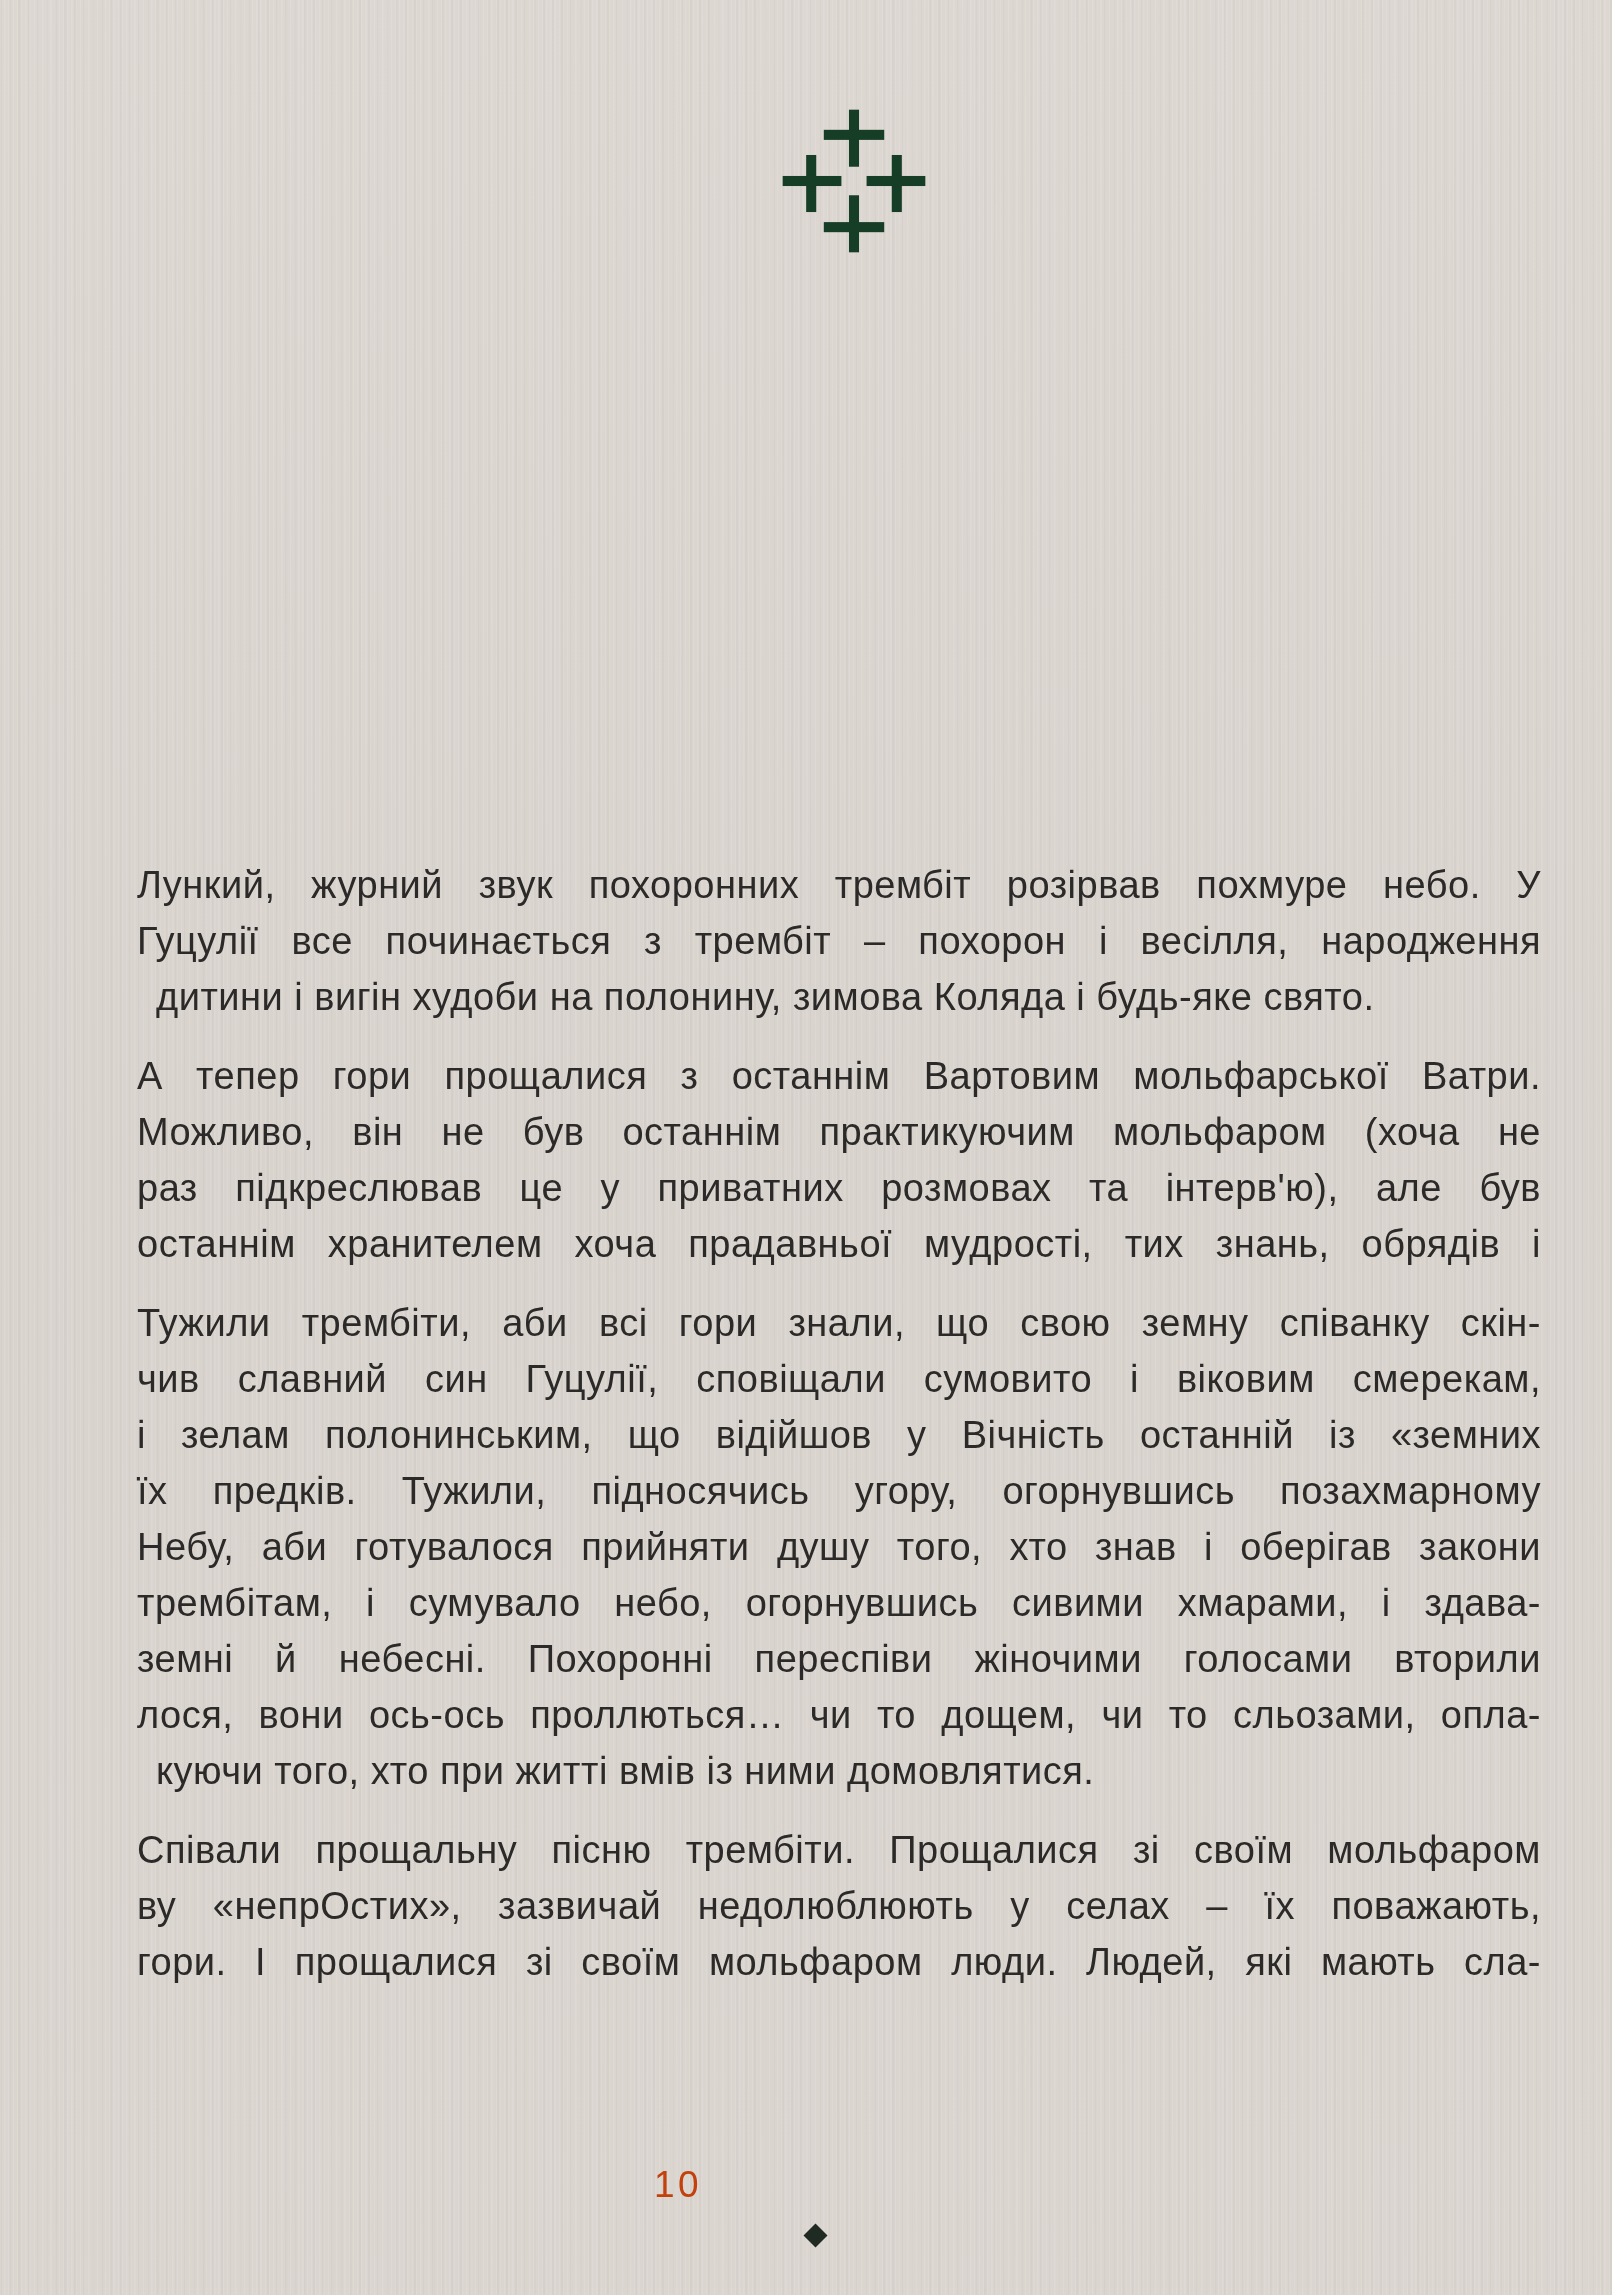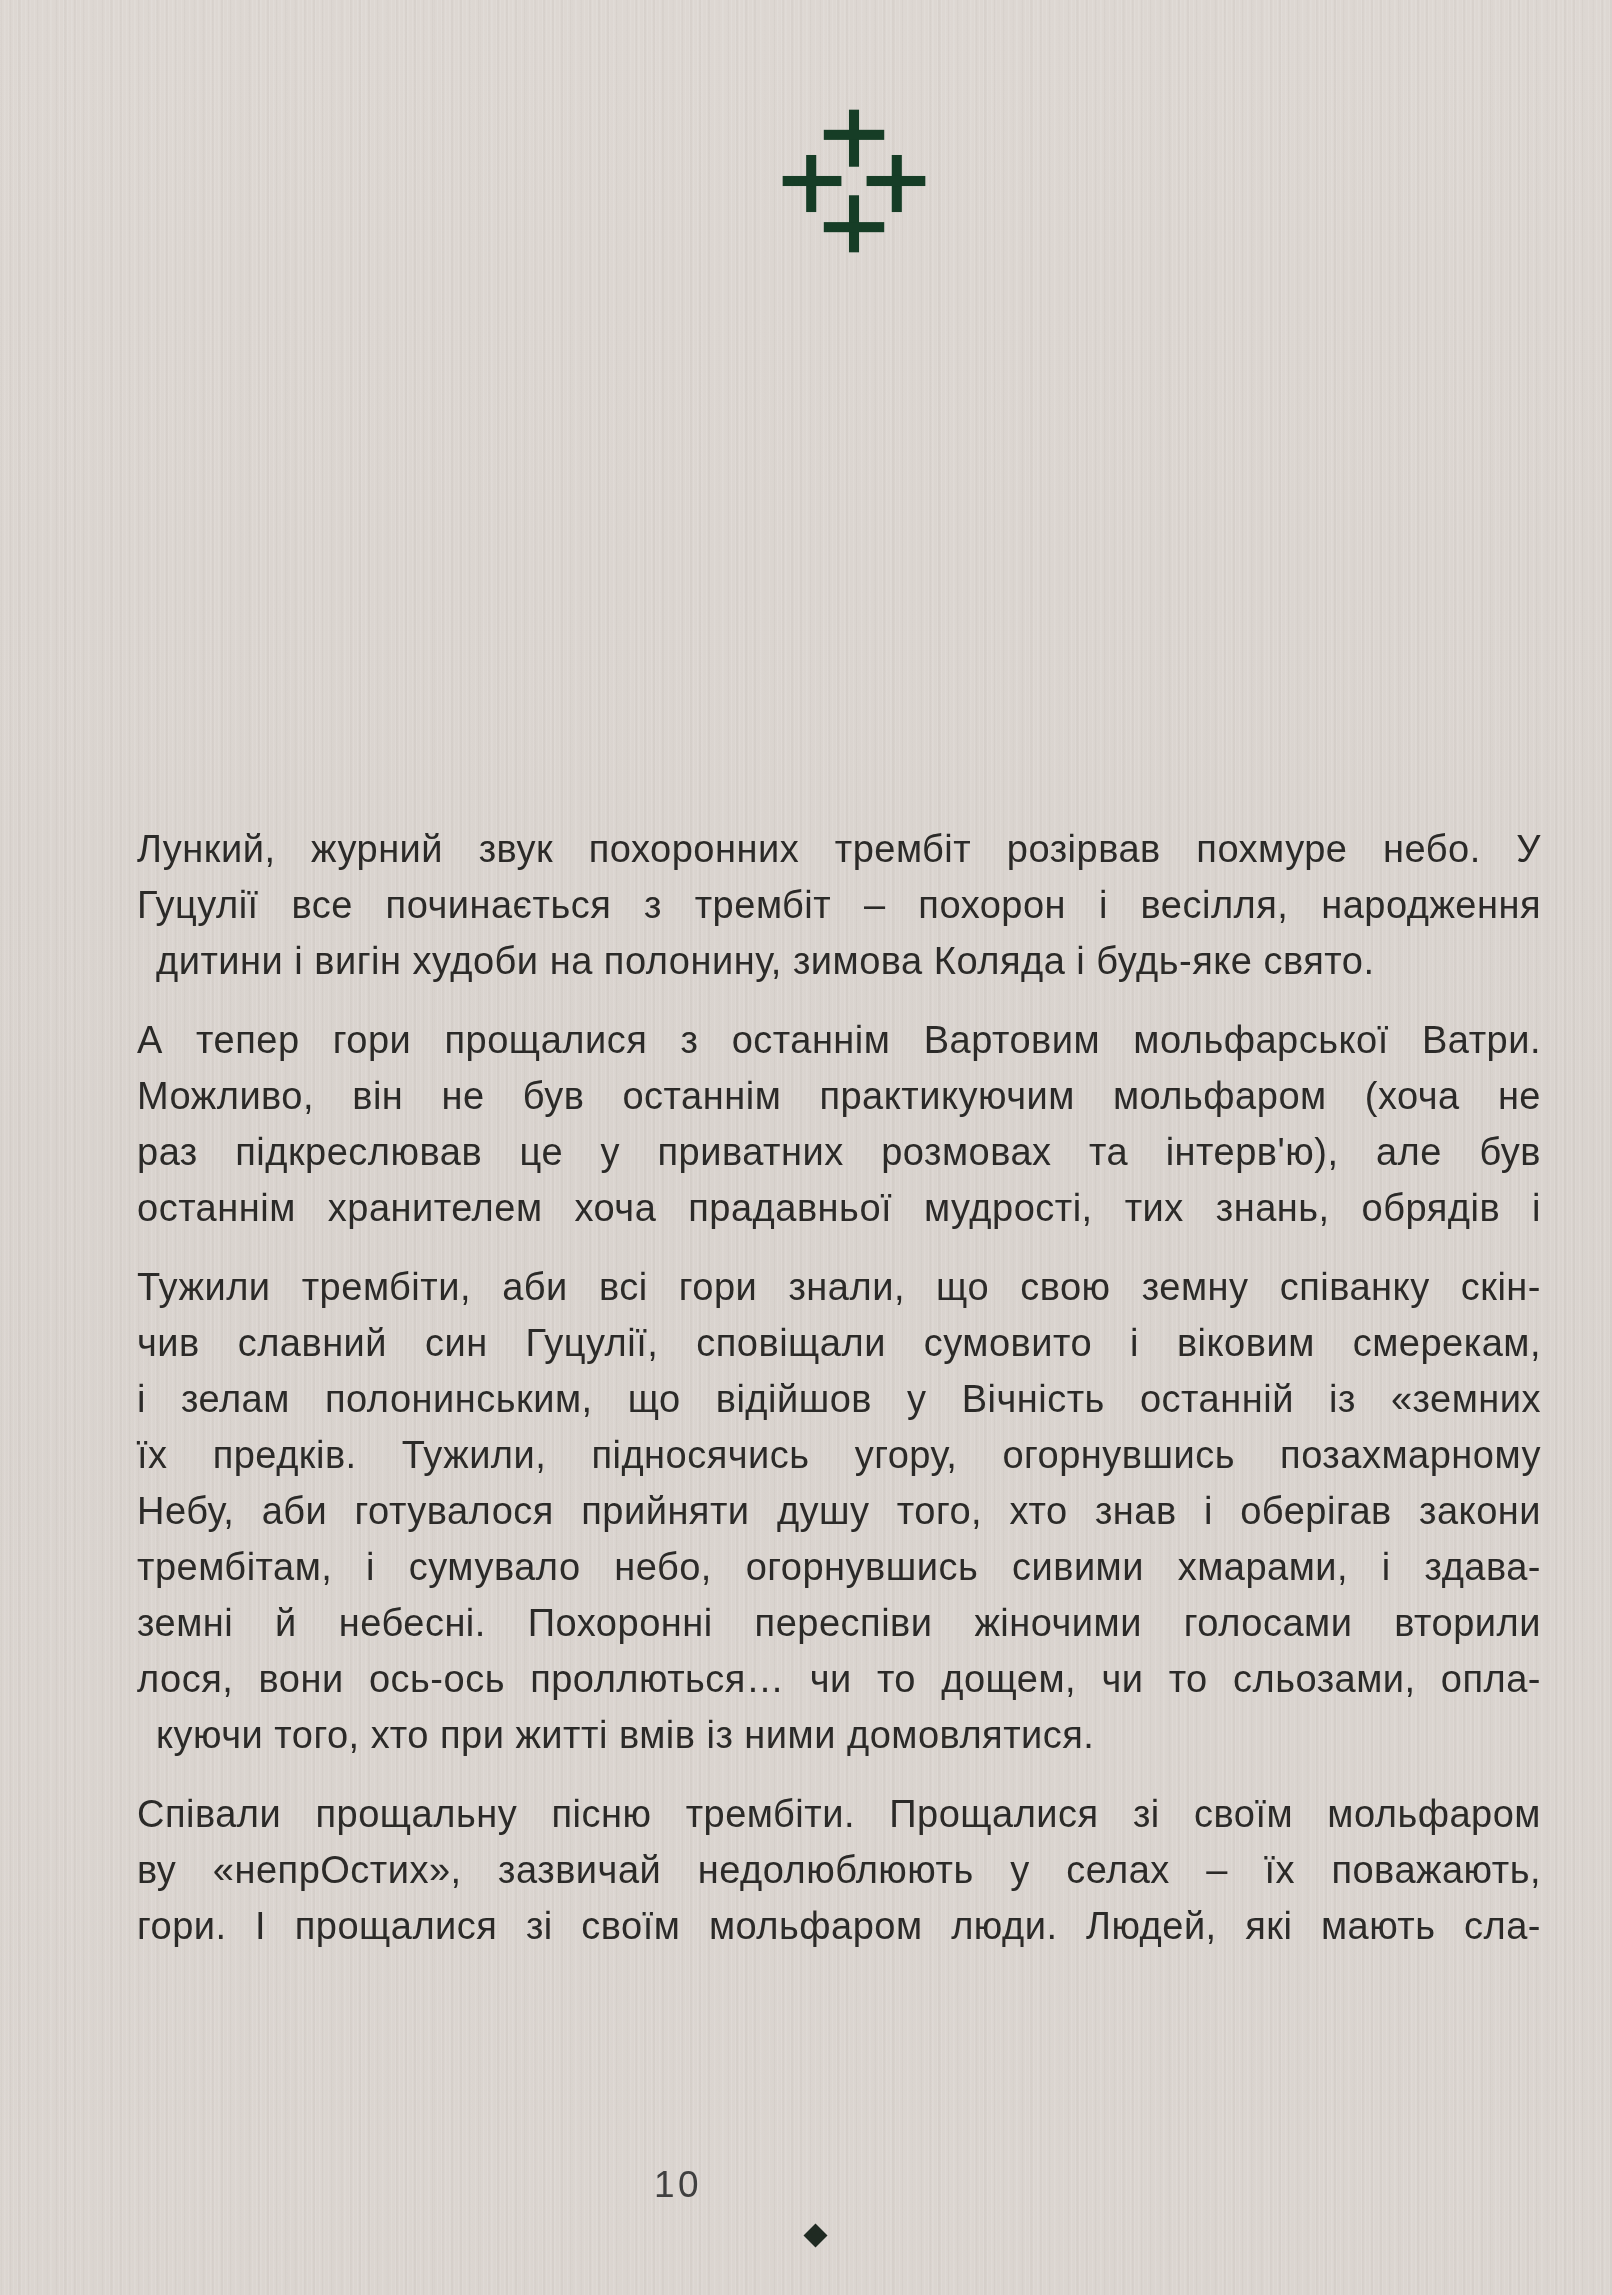--- a/index.html
+++ b/index.html
@@ -32,21 +32,21 @@
     height: 146px;
   }
   .ornament svg {
     width: 100%;
     height: 100%;
     display: block;
   }
   .body-text {
     position: absolute;
     left: 137px;
-    top: 821px;
+    top: 857px;
     width: 1404px;
     font-size: 38px;
     line-height: 56px;
     letter-spacing: 0.5px;
   }
   .para {
     margin: 0 0 23px 0;
   }
   .line {
     display: block;
@@ -60,21 +60,21 @@
     margin-left: 19px;
   }
   .page-number {
     position: absolute;
     left: 0;
     width: 1356px;
     top: 2164px;
     text-align: center;
     font-size: 37px;
     letter-spacing: 3.4px;
-    color: #404040;
+    color: #c2410c;
   }
   .page-diamond {
     position: absolute;
     left: 807px;
     top: 2227px;
     width: 17px;
     height: 17px;
     background: #1f2a22;
     transform: rotate(45deg);
   }

